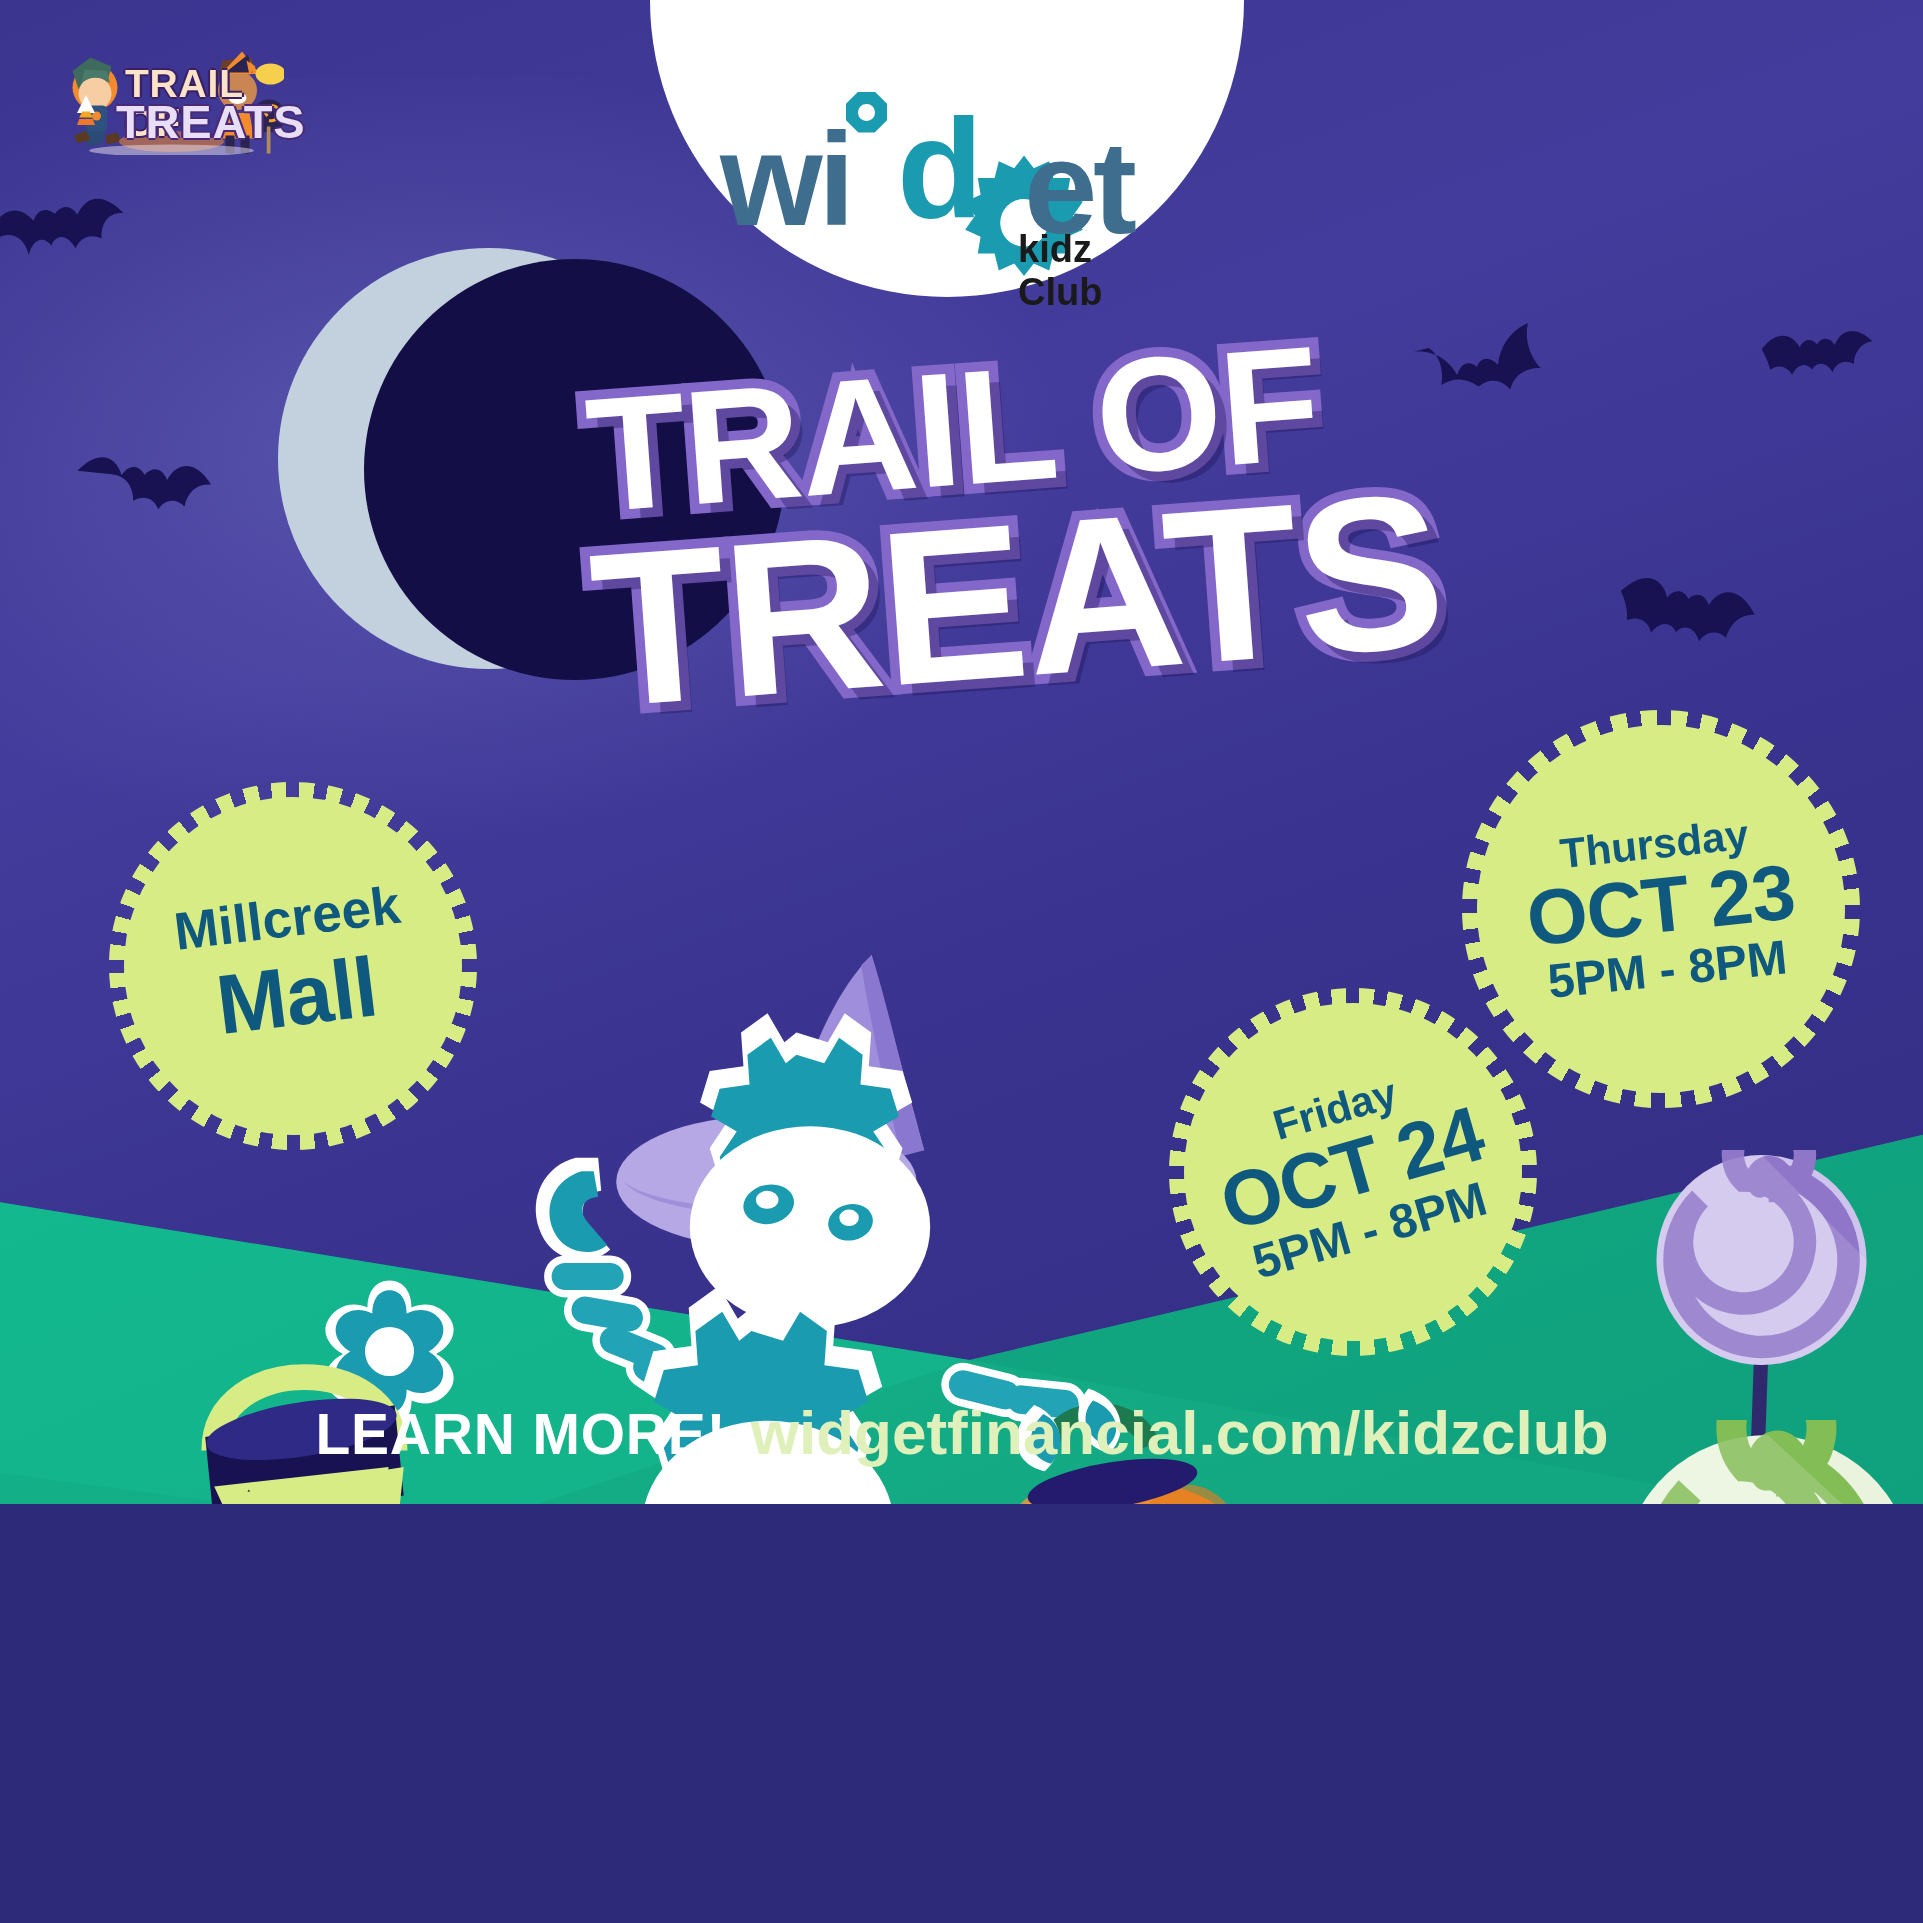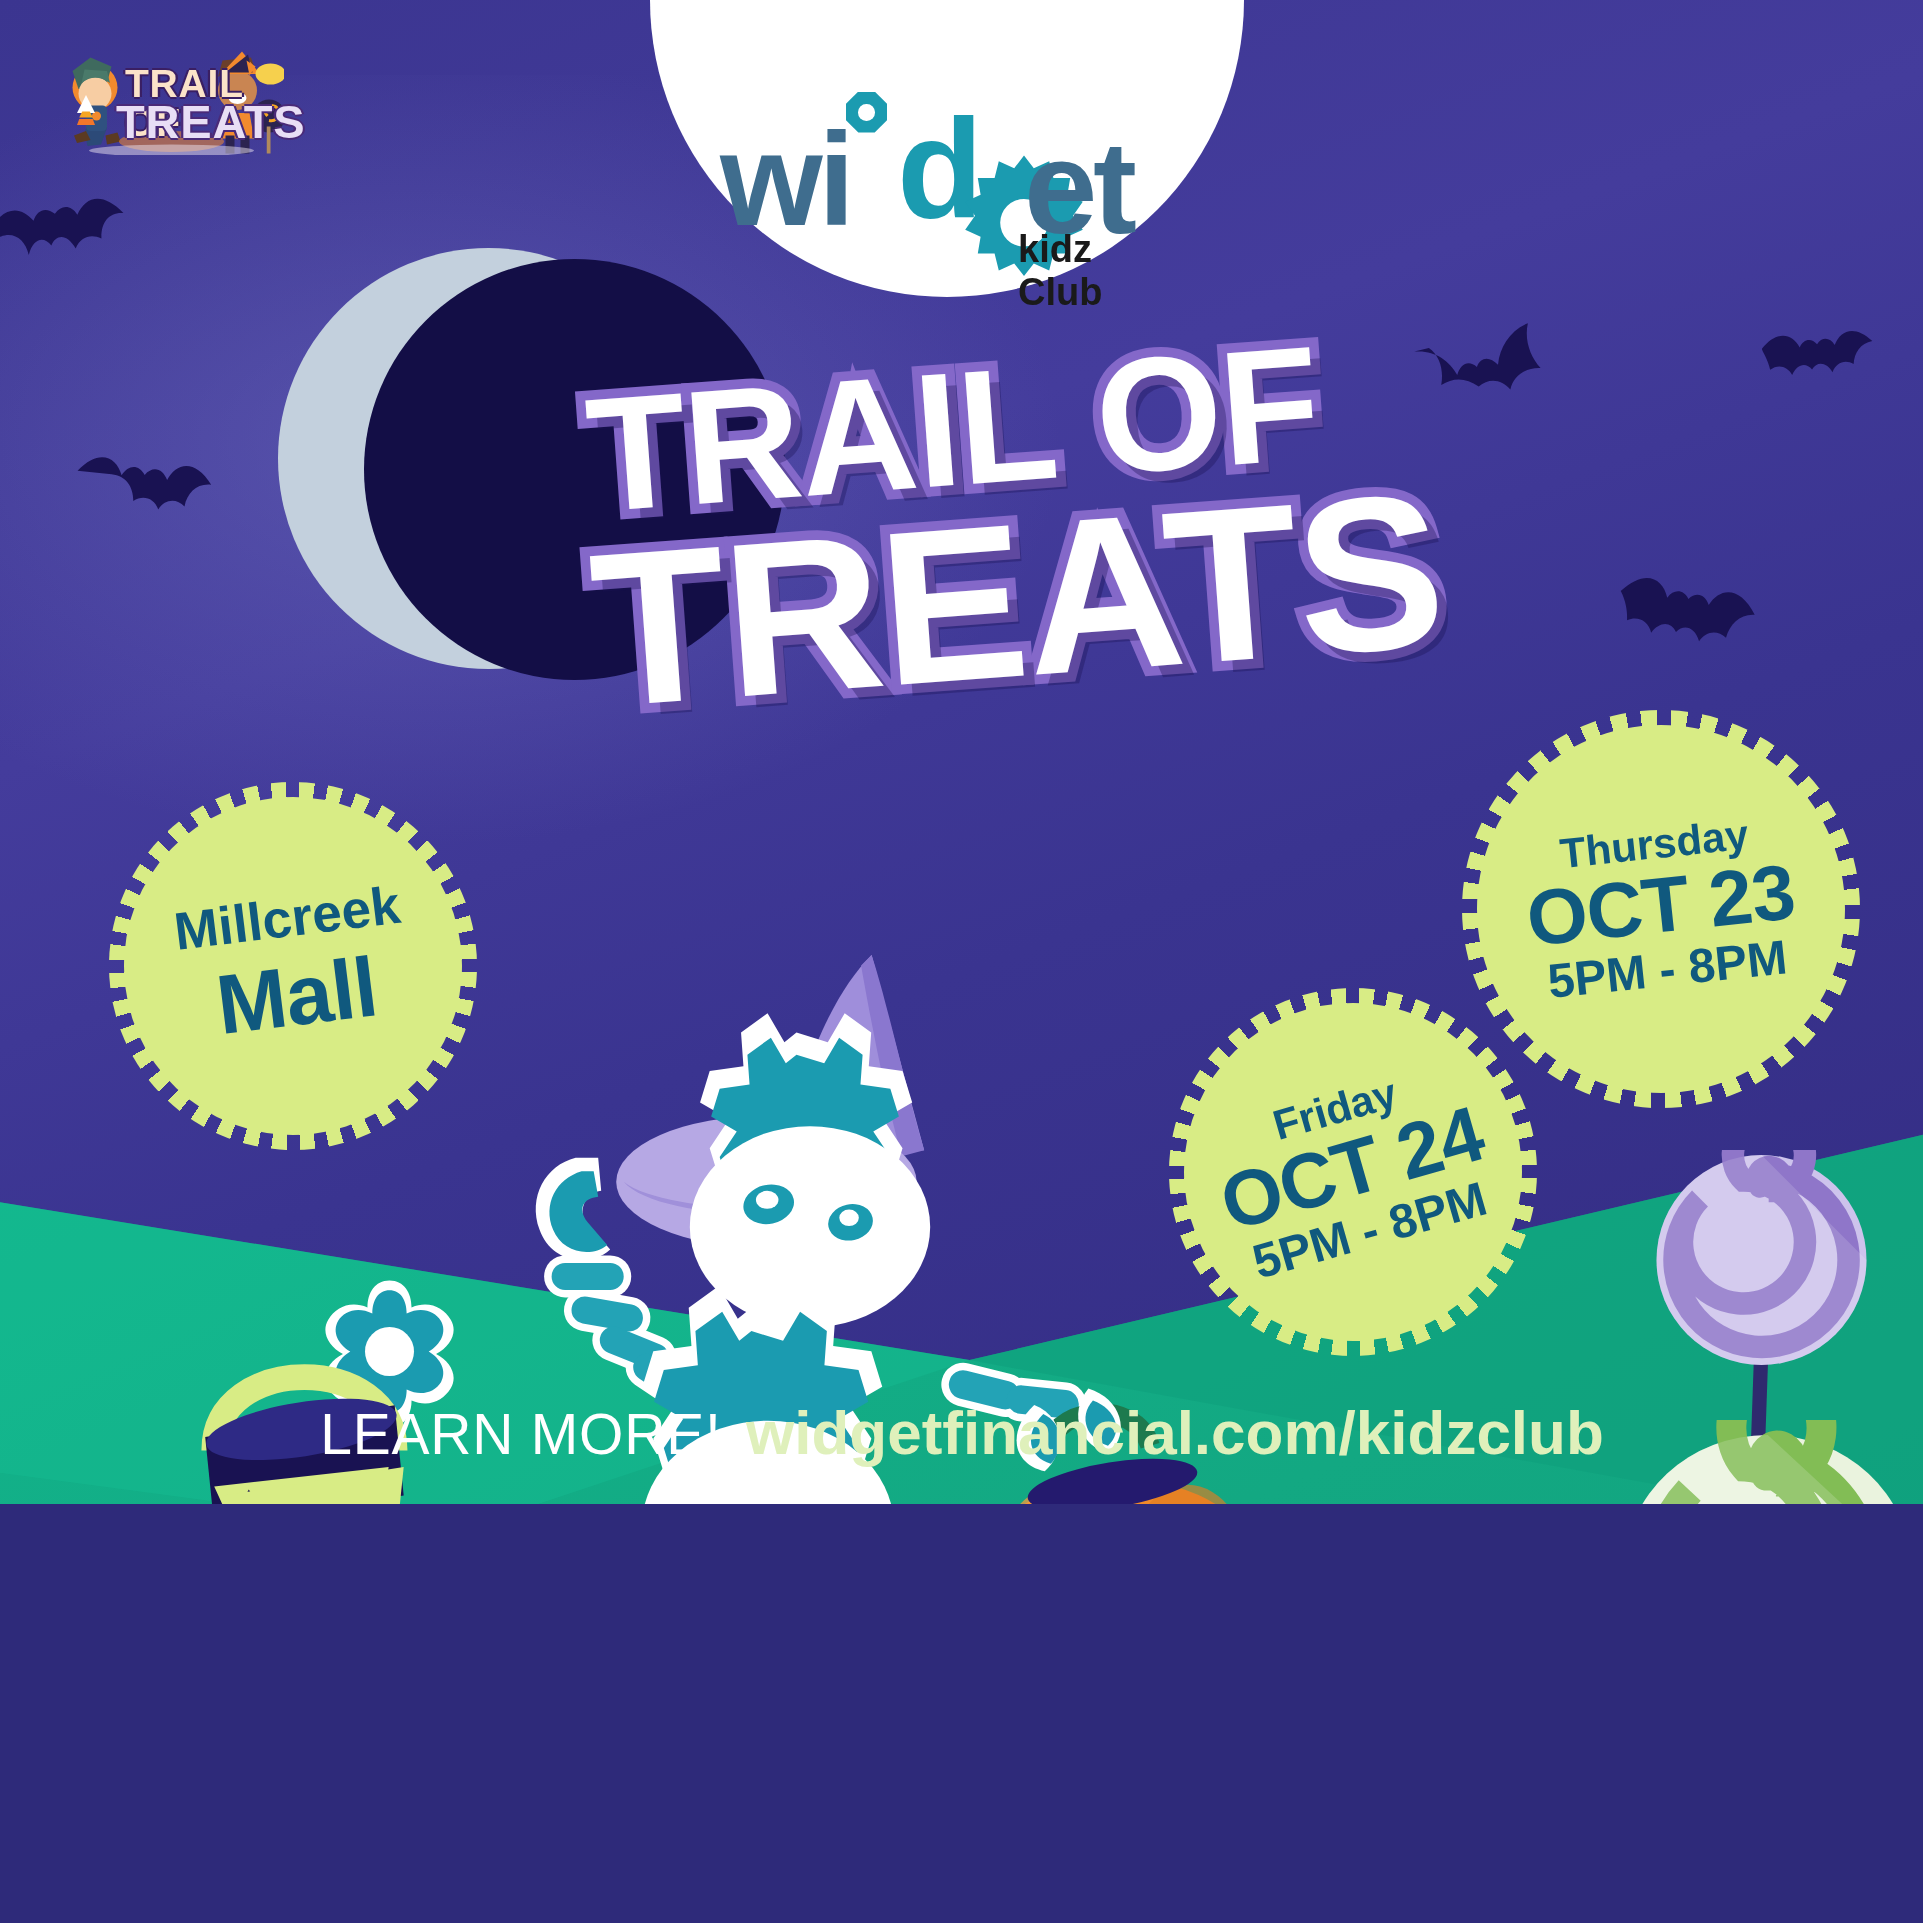--- a/index.html
+++ b/index.html
@@ -102,21 +102,21 @@
   .minigear{position:absolute;left:316px;top:1278px;width:147px;height:147px;}
 
   
   .lolli-purple{position:absolute;left:1649px;top:1150px;width:225px;height:316px;}
   .lolli-green{position:absolute;left:1604px;top:1420px;width:323px;height:503px;}
 
   
   .footer{
     position:absolute;left:0;bottom:36px;width:1924px;text-align:center;white-space:nowrap;
   }
-  .footer .learn{font-size:57px;font-weight:400;color:#ffffff;letter-spacing:0.8px;}
+  .footer .learn{font-size:57px;font-weight:700;color:#ffffff;letter-spacing:0.8px;}
   .footer .url{font-size:62px;font-weight:700;color:#dff0bb;letter-spacing:0px;margin-left:21px;}
 </style>
 </head>
 <body>
 
 <div class="poster">
 
   <div class="sky-glow"></div>
 
   <div class="moon-wrap">

